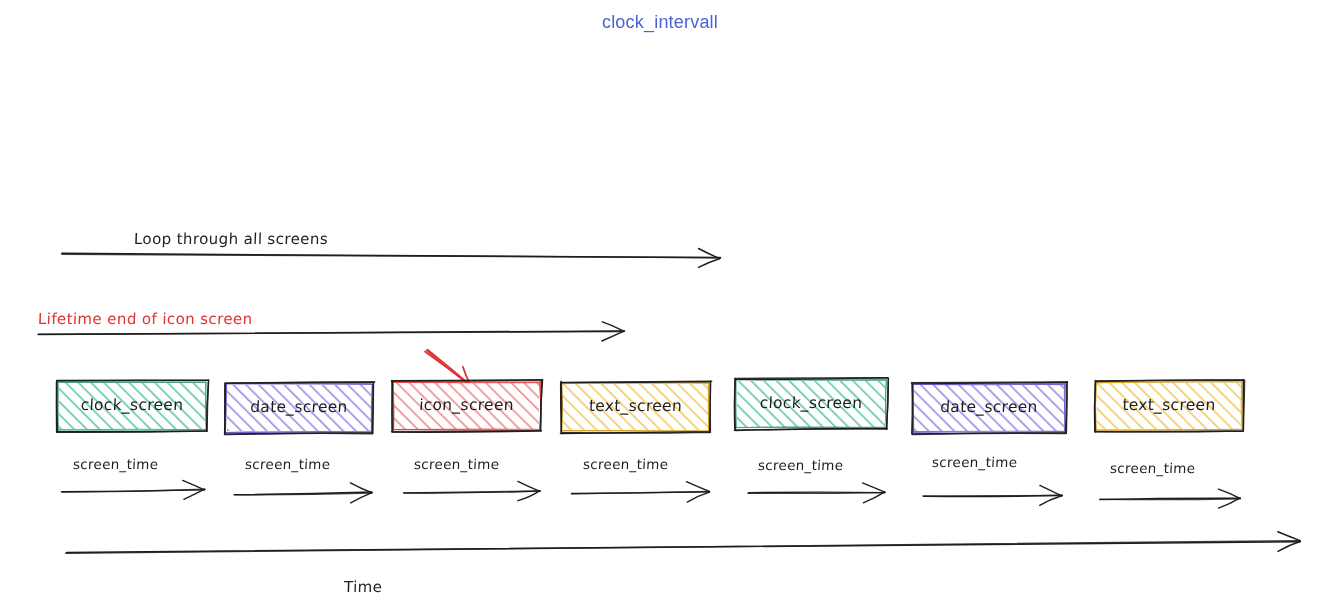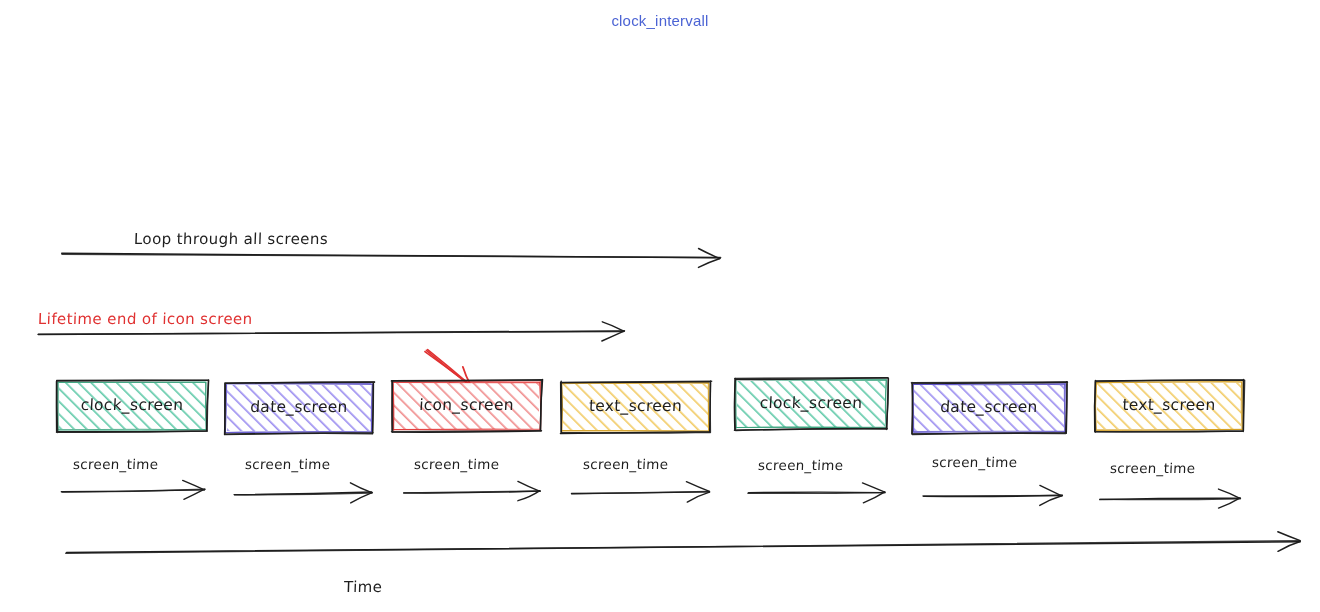--- a/index.html
+++ b/index.html
@@ -17,21 +17,21 @@
     font-family: "DejaVu Sans", sans-serif;
   }
   
   #title {
     position: absolute;
     left: 0;
     top: 12px;
     width: 1320px;
     text-align: center;
     font-family: "Liberation Sans", sans-serif;
-    font-size: 15px;
+    font-size: 18px;
     color: #4b63d4;
     letter-spacing: .2px;
     user-select: none;
   }
   
   #draw {
     position: absolute;
     left: 0;
     top: 0;
     width: 1320px;

